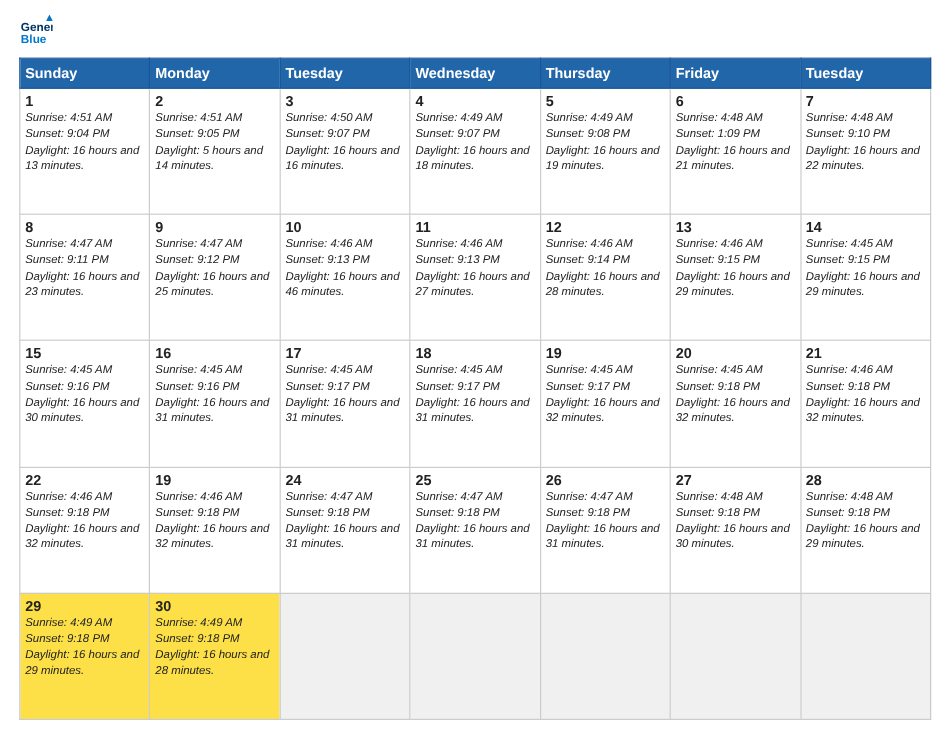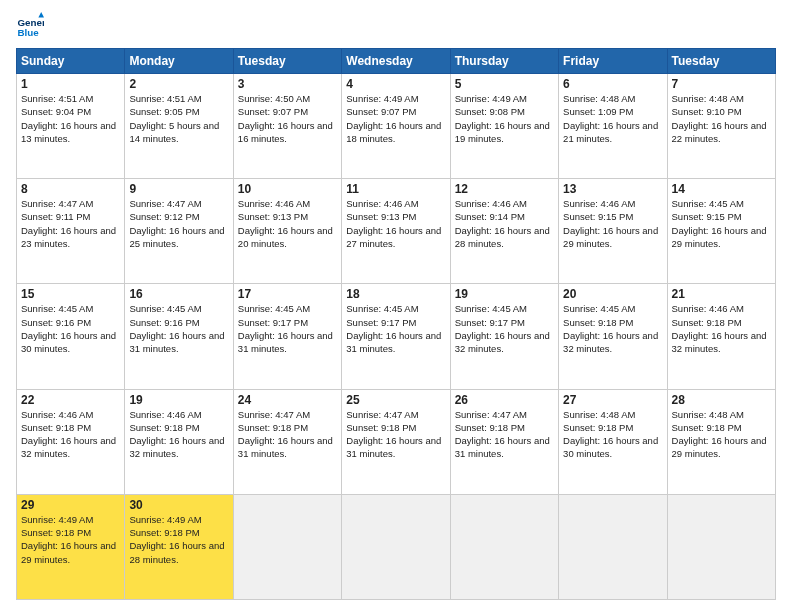--- a/index.html
+++ b/index.html
@@ -74,20 +74,21 @@
       background: #fde047;
     }
     .day-num {
       font-size: 12px;
       font-weight: bold;
       display: block;
       margin-bottom: 1px;
     }
     .day-info {
       line-height: 1.4;
+      font-style: italic;
     }
     .empty {
       background: #f0f0f0 !important;
     }
   </style>
 </head>
 <body>
 
 <div class="page">
   <div class="header">
@@ -194,21 +195,21 @@
           <span>Sunrise: 4:47 AM</span><br>
           <span>Sunset: 9:12 PM</span><br>
           <span>Daylight: 16 hours and 25 minutes.</span>
         </div>
       </td>
           <td>
         <span class="day-num">10</span>
         <div class="day-info">
           <span>Sunrise: 4:46 AM</span><br>
           <span>Sunset: 9:13 PM</span><br>
-          <span>Daylight: 16 hours and 20 minutes.</span>
+          <span>Daylight: 16 hours and 46 minutes.</span>
         </div>
       </td>
           <td>
         <span class="day-num">11</span>
         <div class="day-info">
           <span>Sunrise: 4:46 AM</span><br>
           <span>Sunset: 9:13 PM</span><br>
           <span>Daylight: 16 hours and 27 minutes.</span>
         </div>
       </td>

